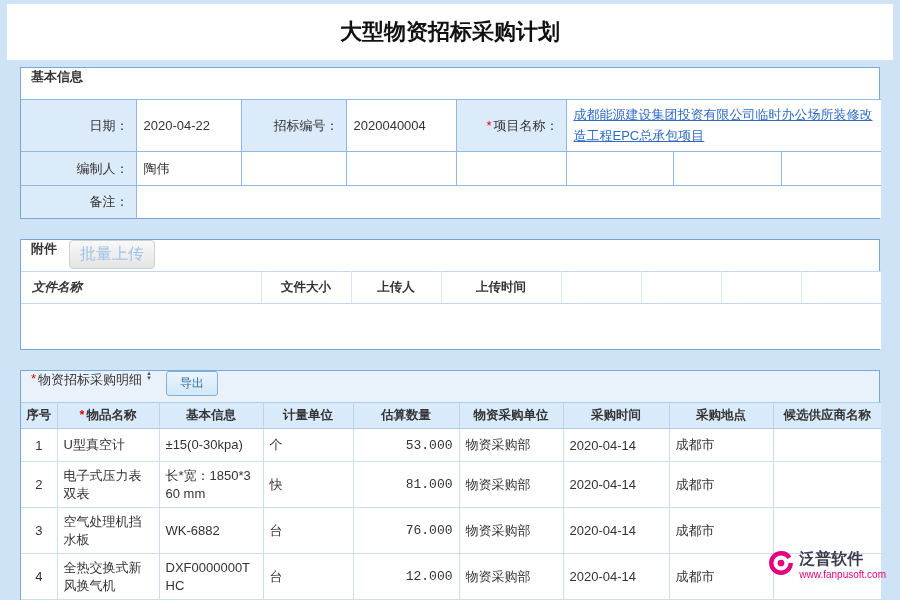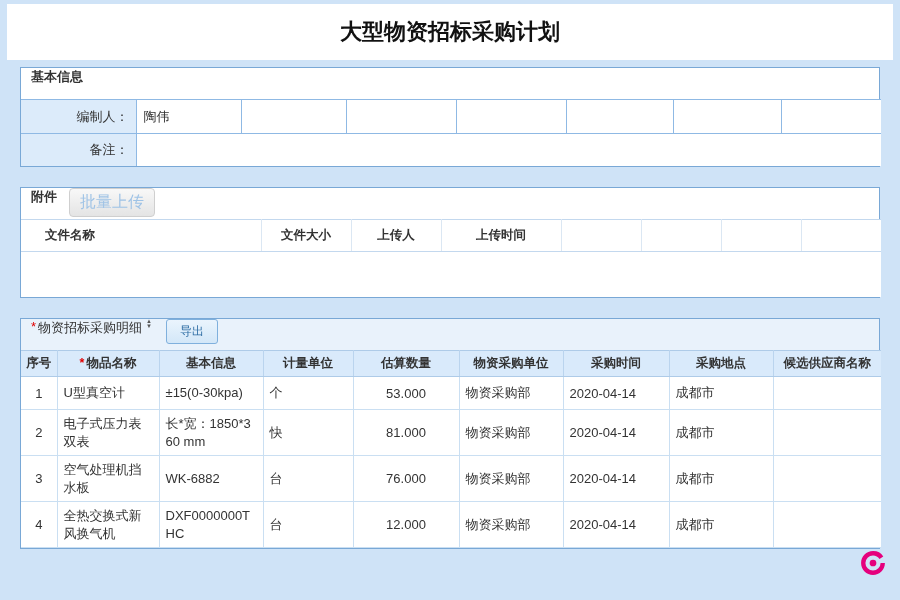--- a/index.html
+++ b/index.html
@@ -71,21 +71,21 @@
     height: 32px;
     font-weight: bold;
     color: #333;
     background: #fff;
     border-top: 1px solid #c3d8ee;
     border-right: 1px solid #dbe7f3;
     border-bottom: 1px solid #c3d8ee;
     text-align: center;
   }
   .att-table th:last-child { border-right: none; }
-  .att-table th.left { text-align: left; padding-left: 24px; }
+  .att-table th.left { text-align: left; padding-left: 11px; font-style: italic; }
   .att-table .empty-row td { height: 46px; background: #fff; }
 
   
   .detail-strip { background: #e9f2fb; }
   .sort-icon { display: inline-flex; flex-direction: column; margin-left: 4px; cursor: pointer; }
   .sort-icon span { font-size: 6px; line-height: 5px; color: #555; }
   .btn-export {
     margin-left: 14px;
     padding: 3px 13px;
     font-size: 12px;
@@ -117,21 +117,21 @@
     border-right: 1px solid #cadff2;
     padding: 5px 6px;
     vertical-align: middle;
   }
   .detail-table td:last-child { border-right: none; }
   .detail-table tr.h1 td { height: 33px; }
   .detail-table tr.h2 td { height: 44px; }
   .c-seq { text-align: center; }
   .c-name, .c-spec { text-align: left; word-break: break-all; line-height: 1.35; margin-left: 48px; }
   .c-unit { text-align: left; padding-left: 8px; }
-  .c-qty { text-align: center; padding-right: 26px; }
+  .c-qty { text-align: right; padding-right: 26px; font-family: Liberation Mono, monospace; }
   .c-dept, .c-date, .c-place { text-align: left; padding-left: 11px; }
 
   
   .brand { position: absolute; right: 14px; top: 550px; display: flex; align-items: flex-start; gap: 5px; }
   .brand-name { font-size: 16px; font-weight: bold; color: #3c3c50; line-height: 18px; }
   .brand-site { font-size: 10px; color: #e5007d; line-height: 13px; text-align: right; }
 </style>
 </head>
 <body>
 
@@ -148,20 +148,32 @@
       <col style="width:115px">
         <col style="width:105px">
         <col style="width:105px">
         <col style="width:110px">
       <col style="width:110px">
         <col style="width:107px">
         <col style="width:108px">
         <col style="width:100px">
     </colgroup>
     <tbody>
+        <tr class="r1">
+      <td class="lbl">日期：</td>
+      <td class="val">2020-04-22</td>
+      <td class="lbl">招标编号：</td>
+      <td class="val">2020040004</td>
+      <td class="lbl">
+        <span class="req">*</span><span>项目名称：</span>
+      </td>
+      <td class="val" colspan="3">
+        <a class="project-link" href="#">成都能源建设集团投资有限公司临时办公场所装修改造工程EPC总承包项目</a>
+      </td>
+    </tr>
     <tr class="r2">
       <td class="lbl">编制人：</td>
       <td class="val">陶伟</td>
       <td class="val"></td>
       <td class="val"></td>
       <td class="val"></td>
       <td class="val"></td>
       <td class="val"></td>
       <td class="val"></td>
     </tr>
@@ -293,13 +305,17 @@
   </table>
 </section>
 
 <div class="brand">
   <span>
     <svg width="26" height="26" viewBox="0 0 24 24">
       <path d="M12 1C5.9 1 1 5.9 1 12s4.9 11 11 11 11-4.9 11-11h-4a7 7 0 1 1-7-7c2.5 0 4.7 1.3 6 3.2L21.5 6A11 11 0 0 0 12 1z" fill="#e5007d"></path>
       <circle cx="12" cy="12" r="3.1" fill="#e5007d"></circle>
     </svg>
   </span>
+  <span>
+    <div class="brand-name">泛普软件</div>
+    <div class="brand-site">www.fanpusoft.com</div>
+  </span>
 </div>
 
 </body></html>

